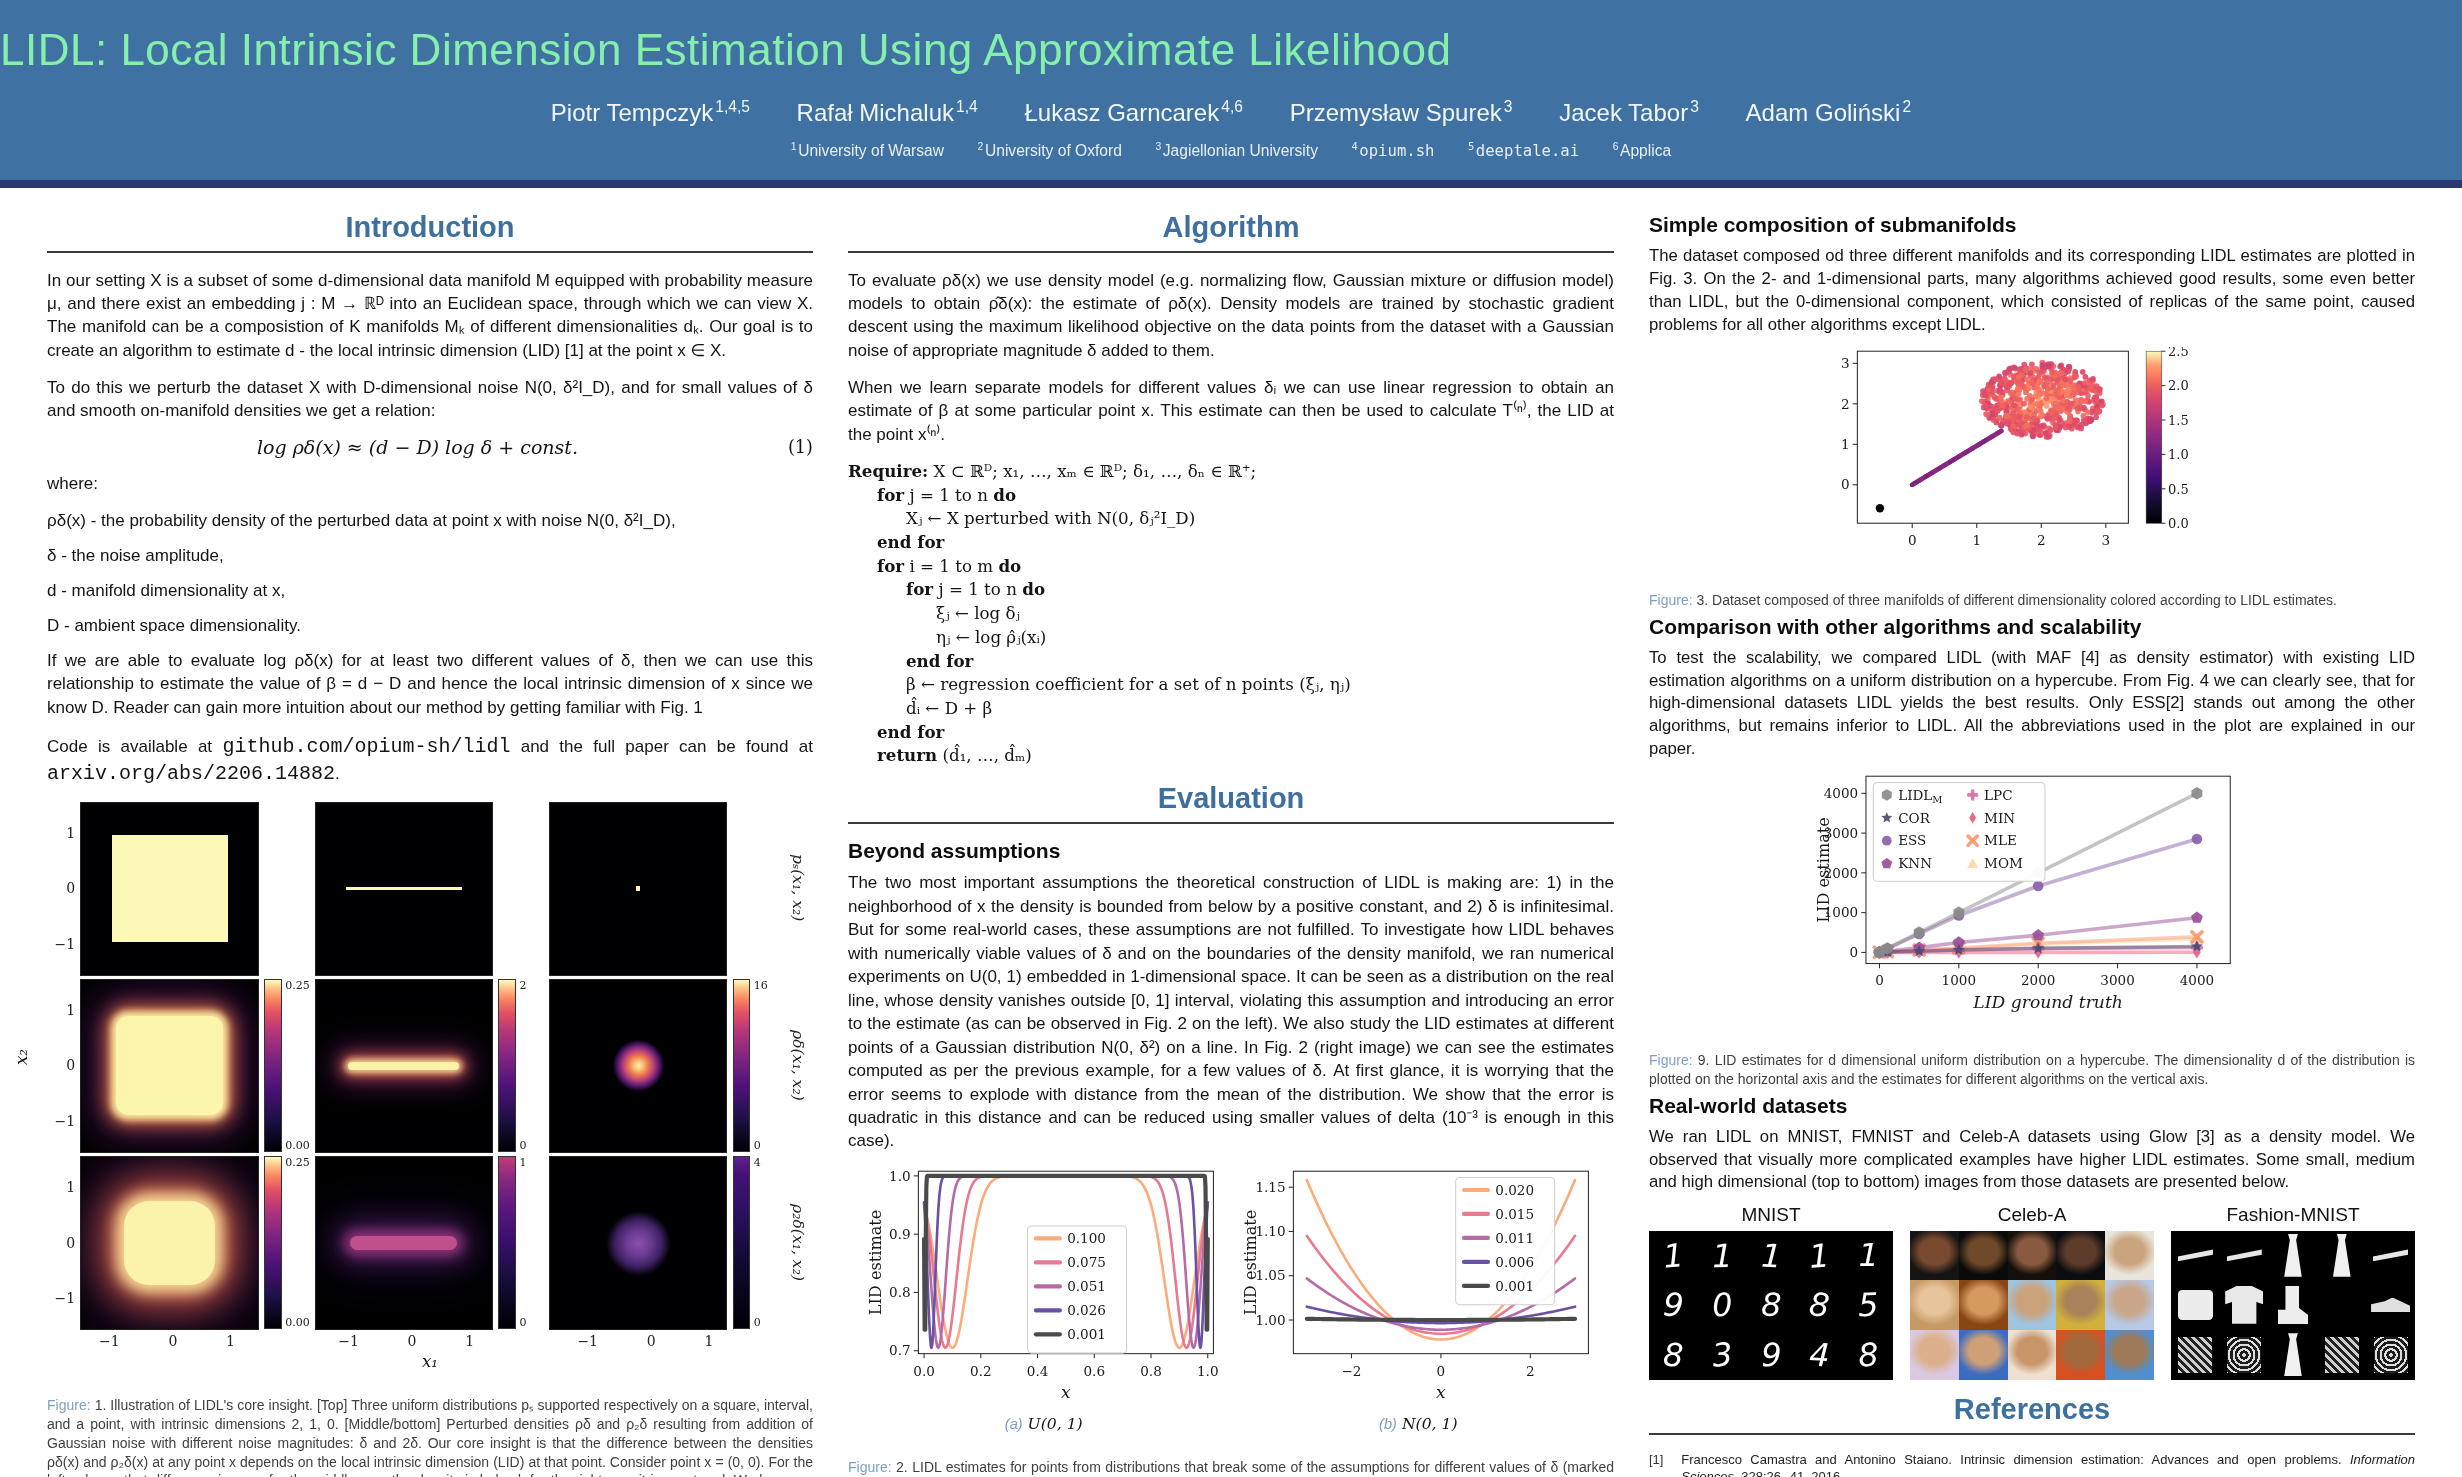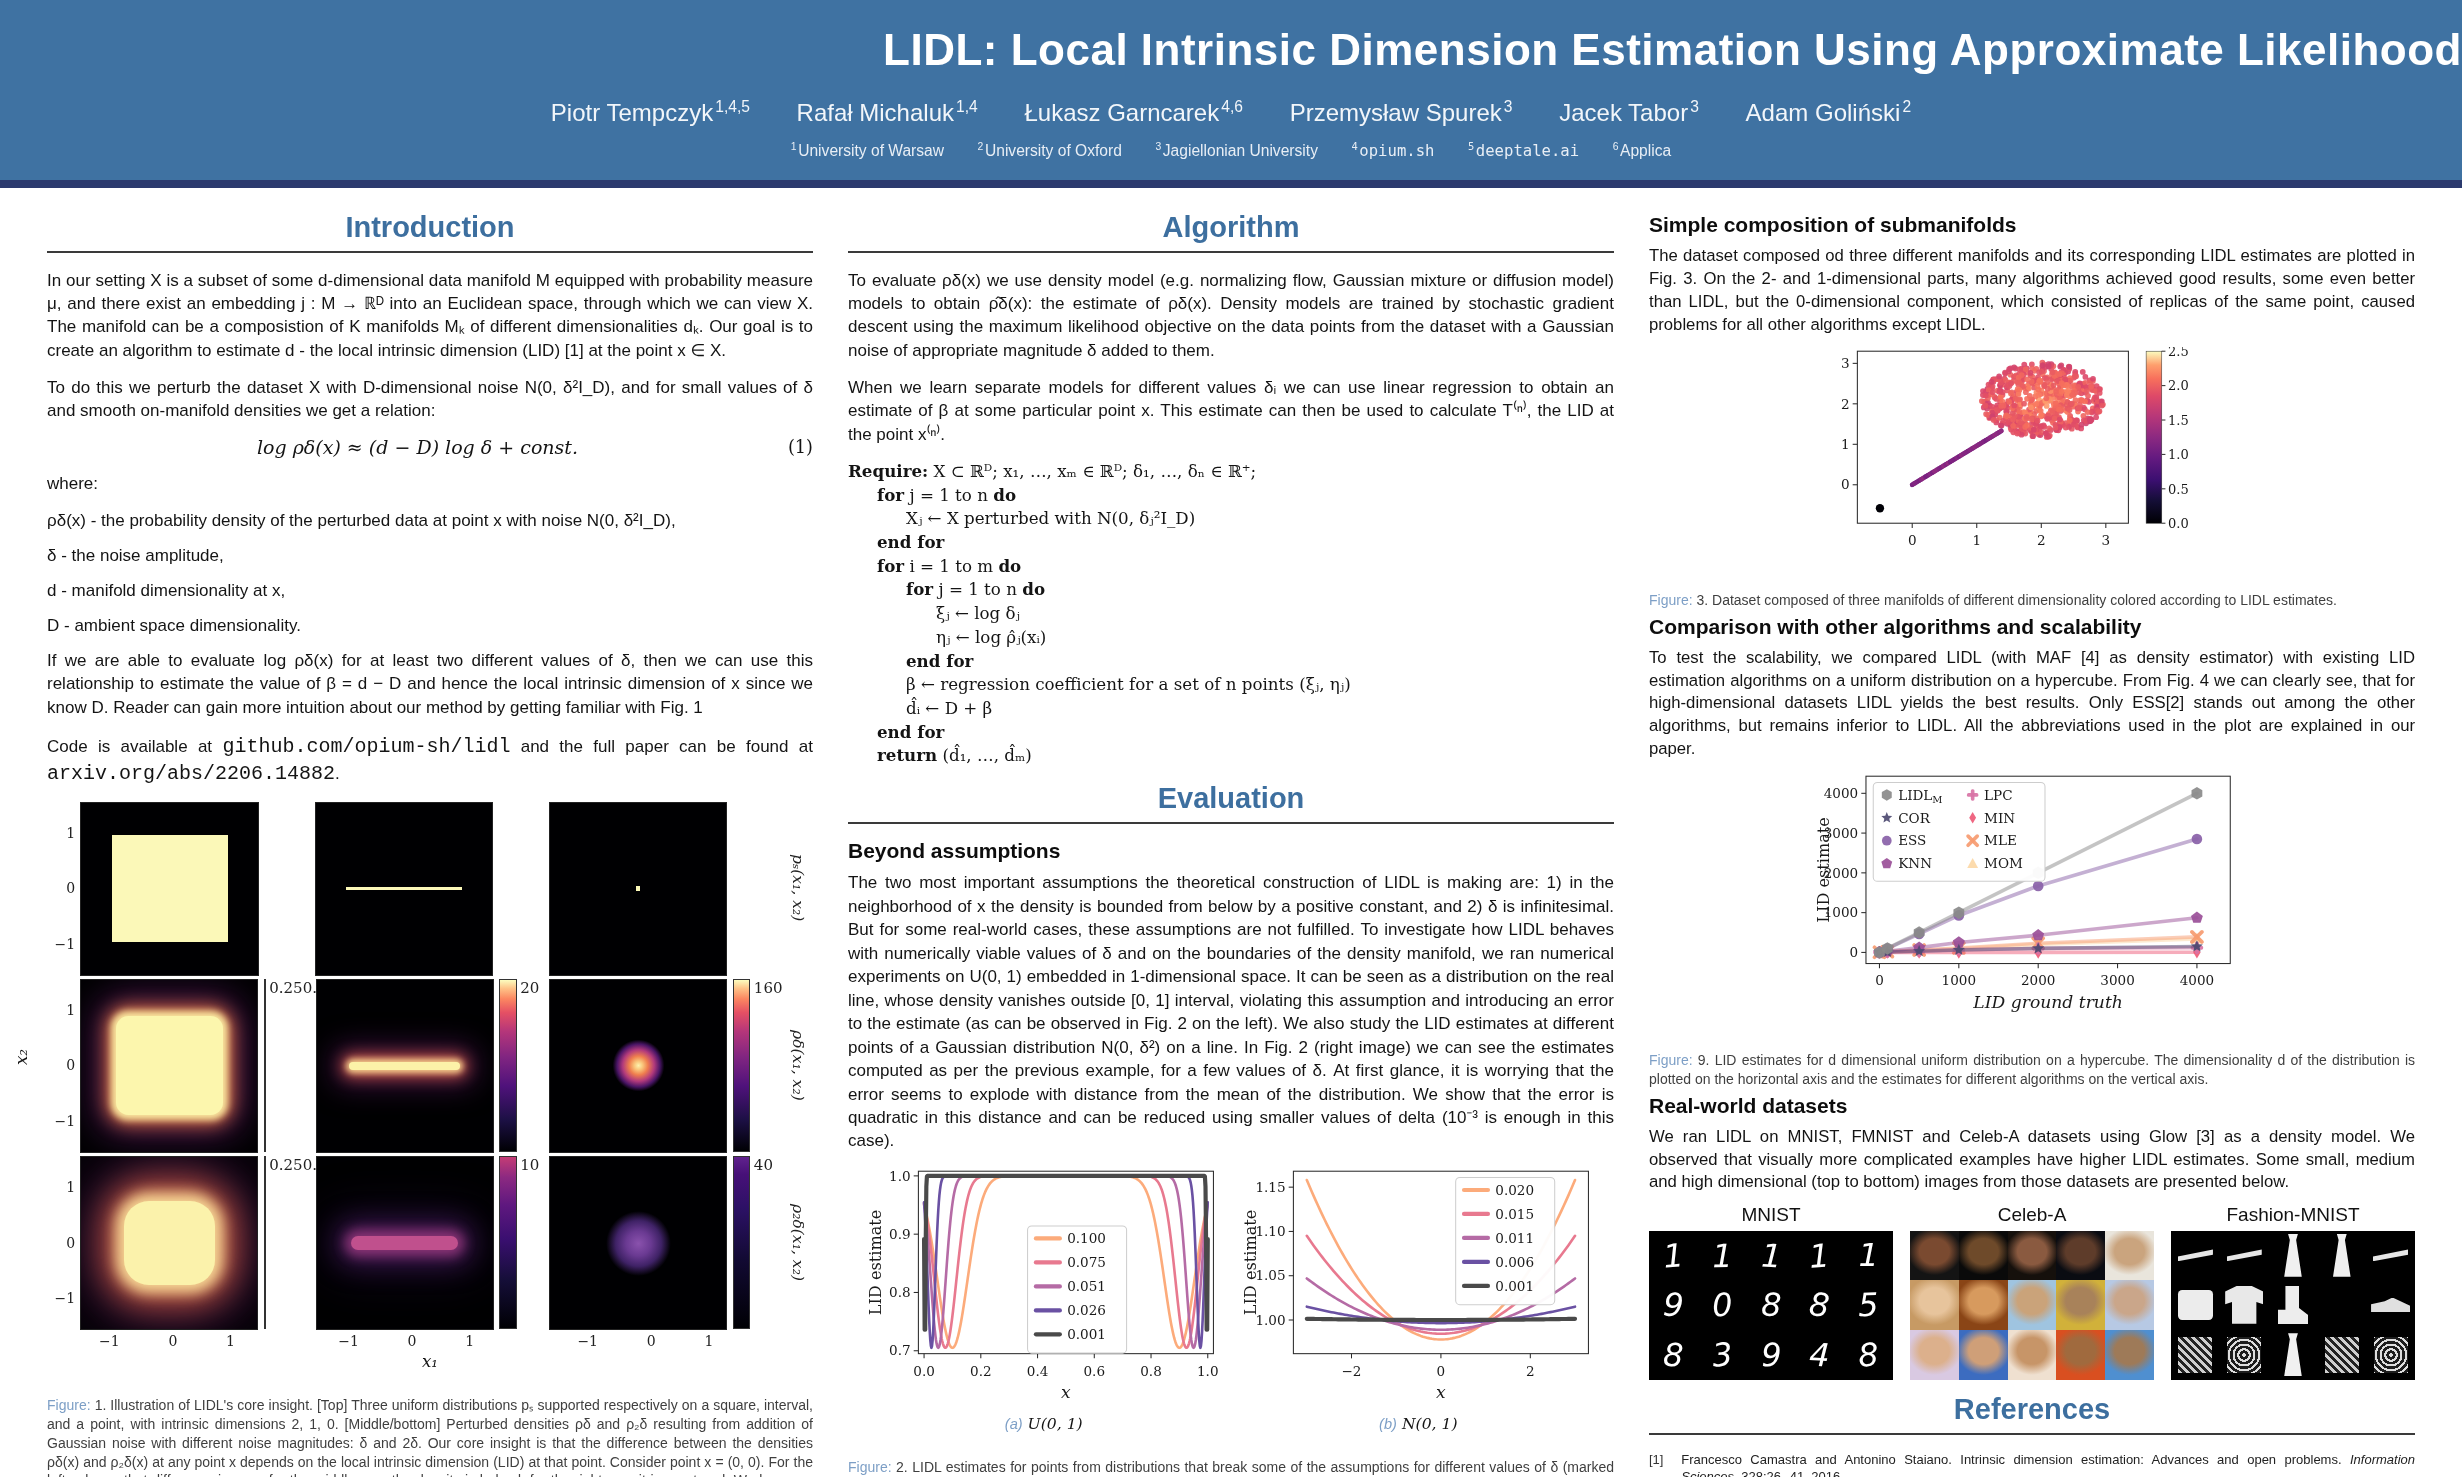--- a/index.html
+++ b/index.html
@@ -1,22 +1,22 @@
 <!DOCTYPE html>
 <html style="font-size:8.3px"><head>
 <meta charset="utf-8">
 <style>
   html,body{margin:0;padding:0;background:#ffffff;}
   .poster{position:relative;width:2462px;height:1477px;background:#ffffff;overflow:hidden;
           font-family:"Liberation Sans", sans-serif;color:#141414;}
   
   .hdr{position:absolute;top:0;left:0;width:2462px;height:180px;background:#3f72a2;}
   .hdr-strip{position:absolute;top:180px;left:0;width:2462px;height:8.3px;background:#2b3a6e;}
-  .hdr-title{position:absolute;top:25px;left:0;width:100%;text-align:right;color:#ffffff;
-             font-size:44px;font-weight:700;letter-spacing:0.5px;}
+  .hdr-title{position:absolute;top:25px;left:0;width:100%;text-align:left;color:#86efac;
+             font-size:44px;font-weight:400;letter-spacing:0.5px;}
   .hdr-authors{position:absolute;top:98px;left:0;width:100%;text-align:center;color:#f2f6fa;font-size:24px;}
   .hdr-authors .author{margin:0 20px;white-space:nowrap;}
   .hdr-authors sup{font-size:15.6px;margin-left:2.1px;}
   .hdr-affil{position:absolute;top:140px;left:0;width:100%;text-align:center;color:#e8eef5;font-size:15.6px;}
   .hdr-affil .aff{margin:0 14.6px;white-space:nowrap;}
   .hdr-affil sup{font-size:10.4px;margin-right:1.6px;}
   .mono{font-family:"DejaVu Sans Mono", monospace;}
   
   .col{position:absolute;top:208px;width:766px;}
   .col1{left:47px;} .col2{left:848px;} .col3{left:1649px;}
@@ -41,22 +41,22 @@
   .algo .ind0{display:block;}
   
   .fig1{position:relative;margin-top:3.1px;}
   .f1row{display:flex;align-items:stretch;height:173px;margin-bottom:4.2px;}
   .f1yt{width:29px;display:flex;flex-direction:column;justify-content:space-between;align-items:flex-end;
         padding:23px 5.2px 23px 0;font-family:"DejaVu Serif",serif;font-size:14px;color:#222;}
   .f1cell{width:182px;height:172px;background:#000002;border:0.5px solid #222;position:relative;
           display:flex;align-items:center;justify-content:center;overflow:hidden;}
   .f1cb{width:52px;display:flex;align-items:stretch;padding-left:5.2px;}
   .f1cb .bar{width:15.6px;border:0.5px solid #333;}
-  .f1cb .lbl{display:flex;flex-direction:row;justify-content:space-between;font-family:"DejaVu Serif",serif;
-             font-size:15px;color:#222;padding-left:3.6px;}
+  .f1cb .lbl{display:flex;flex-direction:column;justify-content:space-between;font-family:"DejaVu Serif",serif;
+             font-size:11px;color:#222;padding-left:3.6px;}
   .f1cb.ghost{visibility:hidden;}
   .f1rl{width:30px;display:flex;align-items:center;justify-content:center;writing-mode:vertical-rl;
         font-family:"DejaVu Serif",serif;font-style:italic;font-size:15.6px;color:#222;}
   .f1xrow{display:flex;margin-top:1px;}
   .f1xt{width:182px;display:flex;justify-content:space-between;padding:0 23px;box-sizing:border-box;
         font-family:"DejaVu Serif",serif;font-size:14px;color:#222;}
   .f1sp1{width:29px;} .f1sp2{width:52px;padding-left:5.2px;}
   .f1xlab{text-align:center;font-family:"DejaVu Serif",serif;font-style:italic;font-size:16.7px;margin-top:2.1px;}
   .f1ylab{position:absolute;left:-34px;top:245px;transform:rotate(-90deg);font-family:"DejaVu Serif",serif;
           font-style:italic;font-size:16.7px;}

